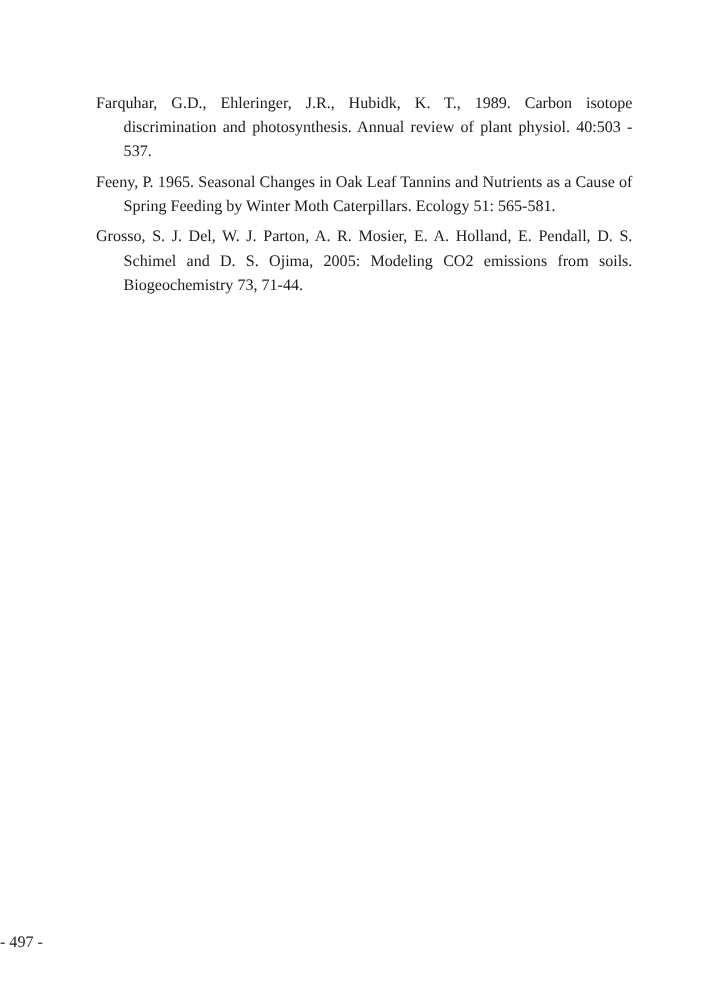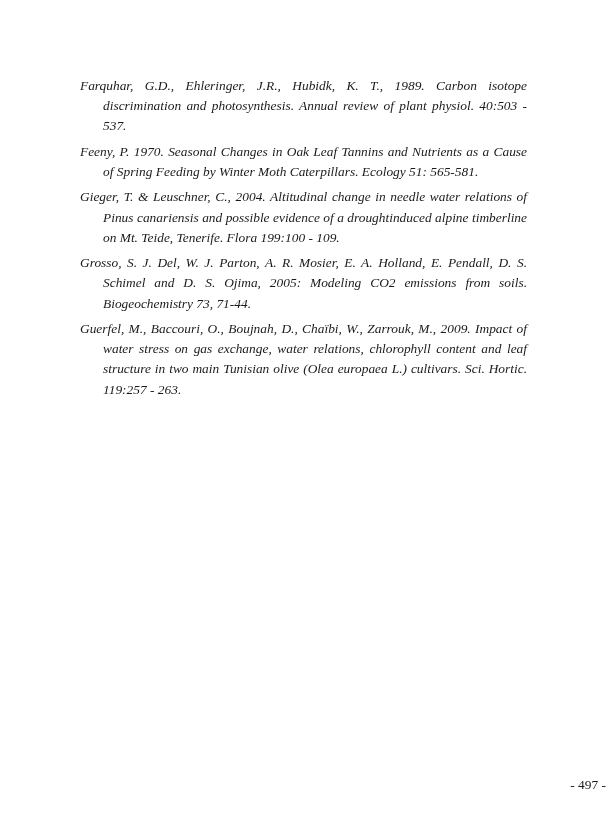--- a/index.html
+++ b/index.html
@@ -5,32 +5,29 @@
     html, body { margin: 0; padding: 0; background: #ffffff; }
     body { width: 606px; height: 840px; position: relative; overflow: hidden; }
     .page {
       position: absolute; left: 80px; top: 76px; width: 447px;
       font-family: "Liberation Serif", "DejaVu Serif", serif;
       font-size: 13.4px; line-height: 20.2px; color: #1a1a1a;
     }
     .ref {
       margin: 0 0 5.2px 0; padding-left: 23px; text-indent: -23px;
       text-align: justify;
-      font-style: italic;
     }
     .page-number {
-      position: absolute; left: 0; width: 606px; top: 777px; text-align: right;
+      position: absolute; left: 0; width: 606px; top: 777px; text-align: left;
       font-family: "Liberation Serif", "DejaVu Serif", serif;
       font-size: 13.4px; color: #1a1a1a;
     }
   </style>
 </head>
 <body>
 
 <div class="page">
   <p class="ref">Farquhar, G.D., Ehleringer, J.R., Hubidk, K. T., 1989. Carbon isotope discrimination and photosynthesis. Annual review of plant physiol. 40:503 - 537.</p>
-  <p class="ref">Feeny, P. 1970. Seasonal Changes in Oak Leaf Tannins and Nutrients as a Cause of Spring Feeding by Winter Moth Caterpillars. Ecology 51: 565-581.</p>
-  <p class="ref">Gieger, T. &amp; Leuschner, C., 2004. Altitudinal change in needle water relations of Pinus canariensis and possible evidence of a droughtinduced alpine timberline on Mt. Teide, Tenerife. Flora 199:100 - 109.</p>
+  <p class="ref">Feeny, P. 1965. Seasonal Changes in Oak Leaf Tannins and Nutrients as a Cause of Spring Feeding by Winter Moth Caterpillars. Ecology 51: 565-581.</p>
   <p class="ref">Grosso, S. J. Del, W. J. Parton, A. R. Mosier, E. A. Holland, E. Pendall, D. S. Schimel and D. S. Ojima, 2005: Modeling CO2 emissions from soils. Biogeochemistry 73, 71-44.</p>
-  <p class="ref">Guerfel, M., Baccouri, O., Boujnah, D., Chaïbi, W., Zarrouk, M., 2009. Impact of water stress on gas exchange, water relations, chlorophyll content and leaf structure in two main Tunisian olive (Olea europaea L.) cultivars. Sci. Hortic. 119:257 - 263.</p>
 </div>
 
 <div class="page-number">- 497 -</div>
 
 </body></html>

